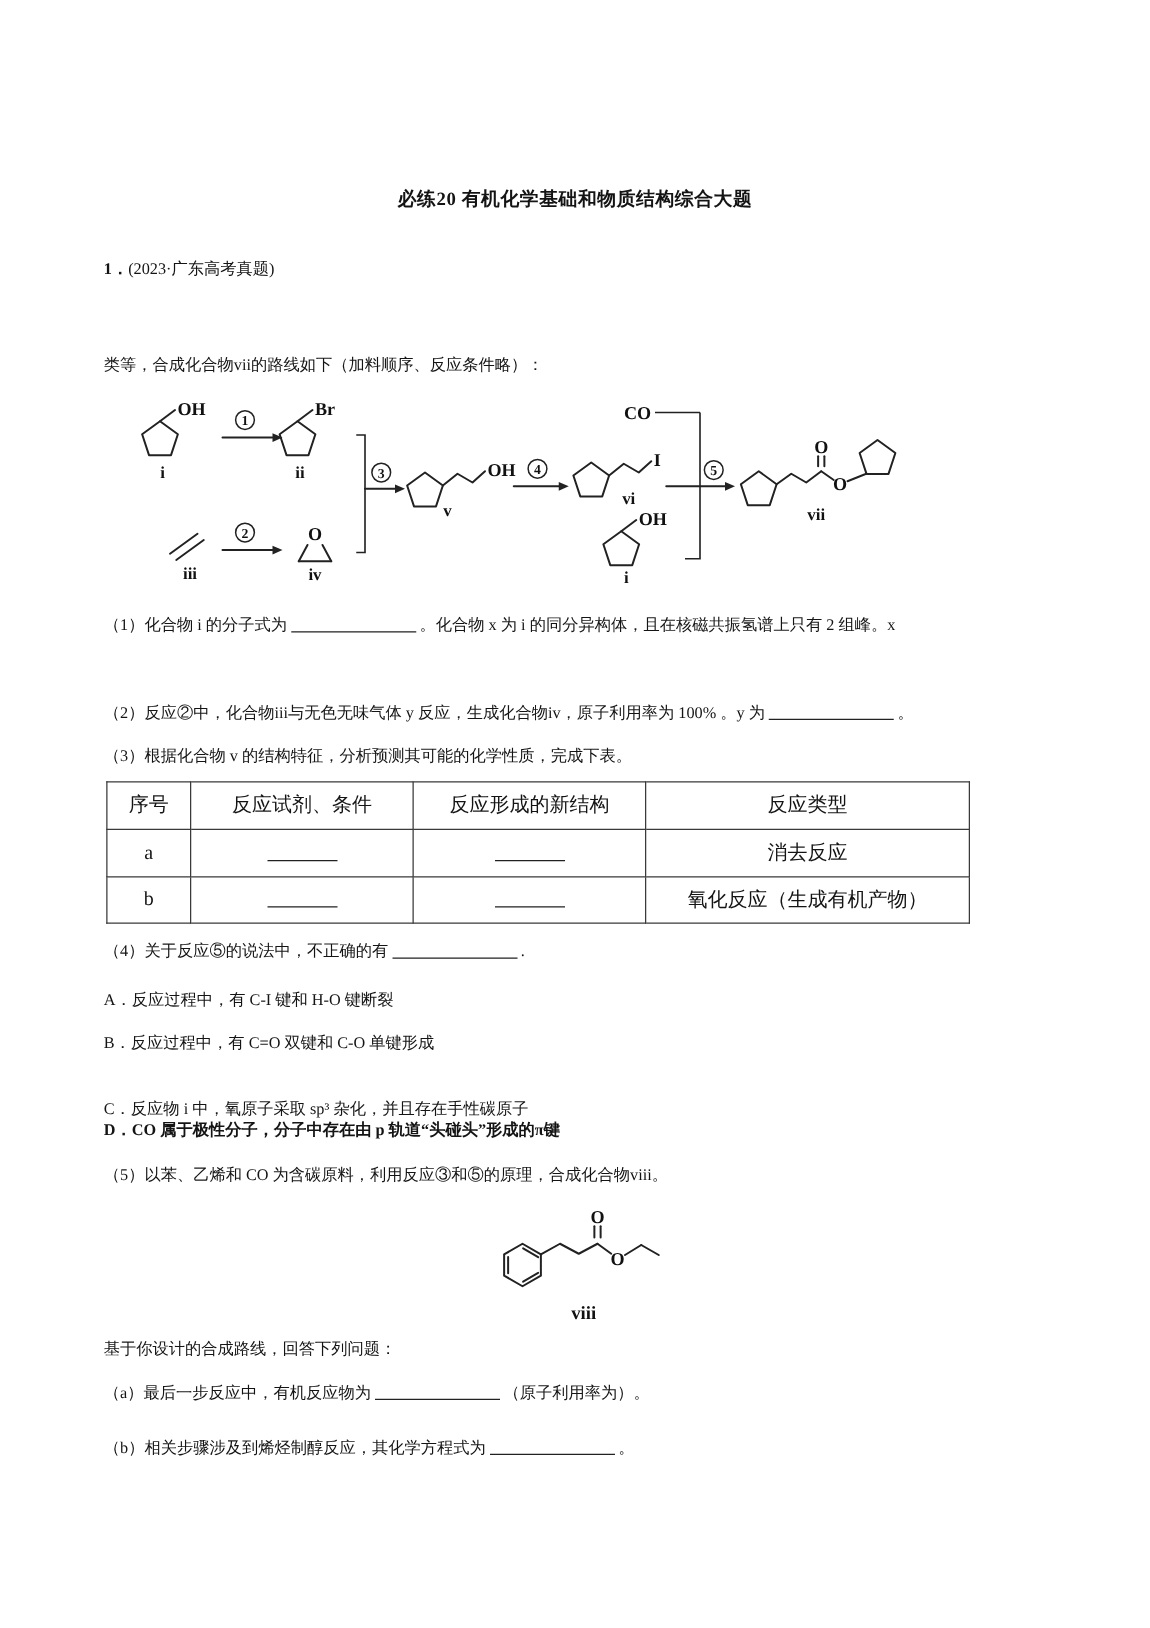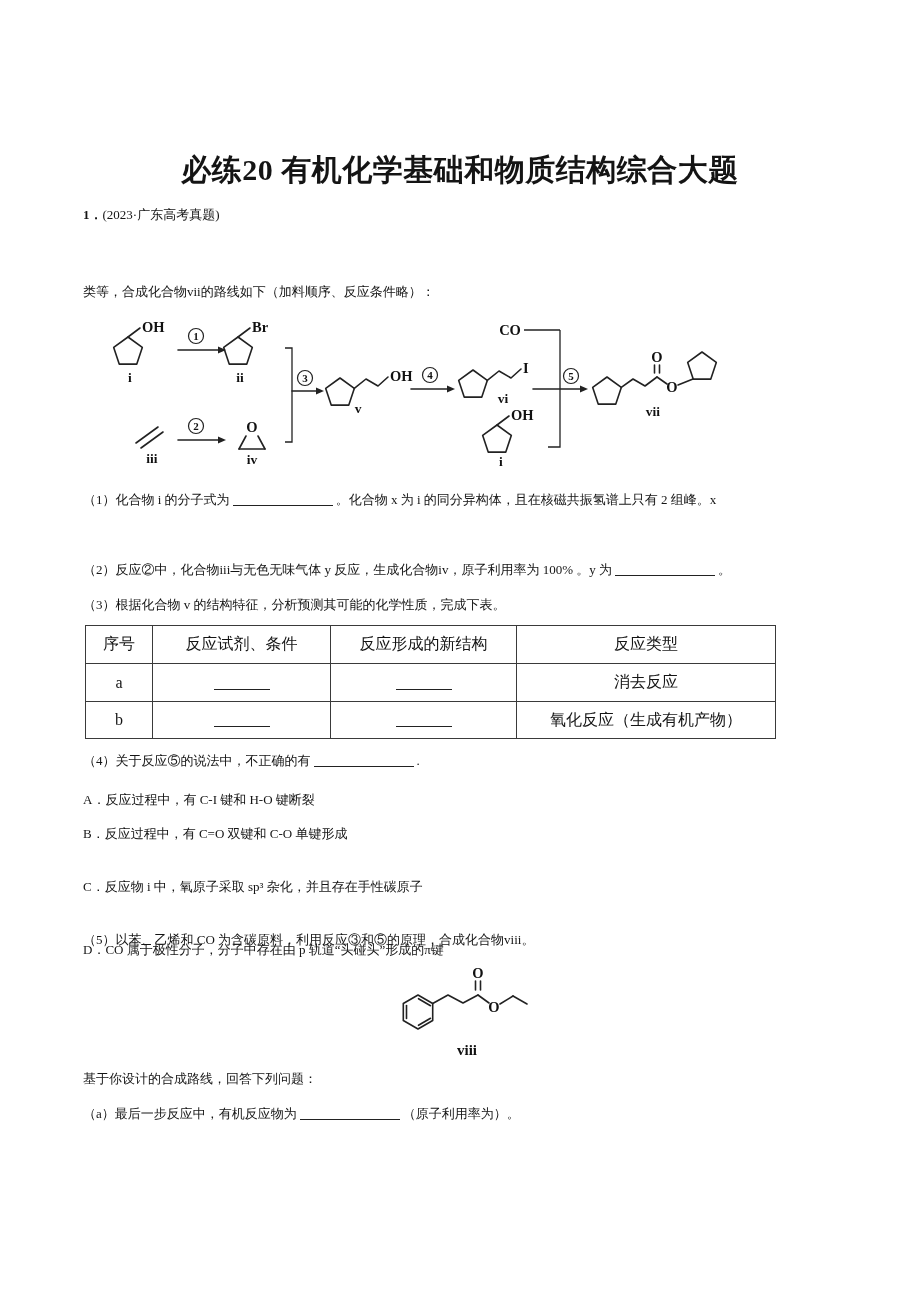--- a/index.html
+++ b/index.html
@@ -1,19 +1,19 @@
 <!DOCTYPE html>
 <html><head>
 <meta charset="utf-8">
 <style>
   html,body{margin:0;padding:0;background:#fff;}
   .page{position:relative;width:920px;height:1302px;background:#ffffff;overflow:hidden;
         font-family:"Liberation Serif","DejaVu Serif",serif;color:#141414;}
   .title{position:absolute;top:150px;left:0;width:100%;text-align:center;
-         font-size:30px;font-weight:bold;margin:0;letter-spacing:0.5px;}
+         font-size:15px;font-weight:bold;margin:0;letter-spacing:0.5px;}
   .line{position:absolute;left:83px;font-size:13px;line-height:22px;white-space:nowrap;}
   .bold{font-weight:bold;}
   .blank{display:inline-block;width:100px;height:12px;border-bottom:1.4px solid #222;
          vertical-align:-2px;margin:0 3px;}
   .blank.short{width:56px;margin:0;}
   table.qtable{position:absolute;left:85px;top:625px;border-collapse:collapse;
                table-layout:fixed;font-size:16px;color:#141414;}
   table.qtable td{border:1.4px solid #3a3a3a;text-align:center;padding:0;}
   .scheme-svg,.viii-svg{position:absolute;}
   .bond{stroke:#222;stroke-width:1.6;fill:none;stroke-linejoin:round;stroke-linecap:round;}
@@ -184,21 +184,21 @@
     </tr>
   </tbody>
     </table>
 
   <div class="line" style="top:750px;">
     <span>（4）关于反应⑤的说法中，不正确的有</span><span class="blank"></span><span>.</span>
   </div>
   <div class="line" style="top:789px;">A．反应过程中，有 C-I 键和 H-O 键断裂</div>
   <div class="line" style="top:823px;">B．反应过程中，有 C=O 双键和 C-O 单键形成</div>
   <div class="line" style="top:876px;">C．反应物 i 中，氧原子采取 sp³ 杂化，并且存在手性碳原子</div>
-  <div class="line" style="top:939px;">D．CO 属于极性分子，分子中存在由 p 轨道“头碰头”形成的π键</div>
+  <div class="line" style="top:893px;font-weight:bold;">D．CO 属于极性分子，分子中存在由 p 轨道“头碰头”形成的π键</div>
 
   <div class="line" style="top:929px;">（5）以苯、乙烯和 CO 为含碳原料，利用反应③和⑤的原理，合成化合物viii。</div>
 
   <svg class="viii-svg" style="left:350px;top:955px;" width="250" height="108" viewBox="0 0 250 108">
     <g>
       <polygon class="bond" points="68,40 53.3,48.5 53.3,65.5 68,74 82.7,65.5 82.7,48.5"></polygon>
       <line class="bond" x1="56.5" y1="50.5" x2="56.5" y2="63.5"></line>
       <line class="bond" x1="68.5" y1="70.3" x2="80.5" y2="63.3"></line>
       <line class="bond" x1="68.5" y1="43.7" x2="80.5" y2="50.7"></line>
     </g>
@@ -212,14 +212,17 @@
       <line class="bond" x1="150" y1="49" x2="163" y2="41"></line>
       <line class="bond" x1="163" y1="41" x2="177" y2="49"></line>
     </g>
     <text class="clabel" x="117" y="100" style="font-size:15px;">viii</text>
   </svg>
 
   <div class="line" style="top:1068px;">基于你设计的合成路线，回答下列问题：</div>
   <div class="line" style="top:1103px;">
     <span>（a）最后一步反应中，有机反应物为</span><span class="blank"></span><span>（原子利用率为）。</span>
   </div>
+  <div class="line" style="top:1147px;">
+    <span>（b）相关步骤涉及到烯烃制醇反应，其化学方程式为</span><span class="blank"></span><span>。</span>
+  </div>
 
 </div>
 
 </body></html>

